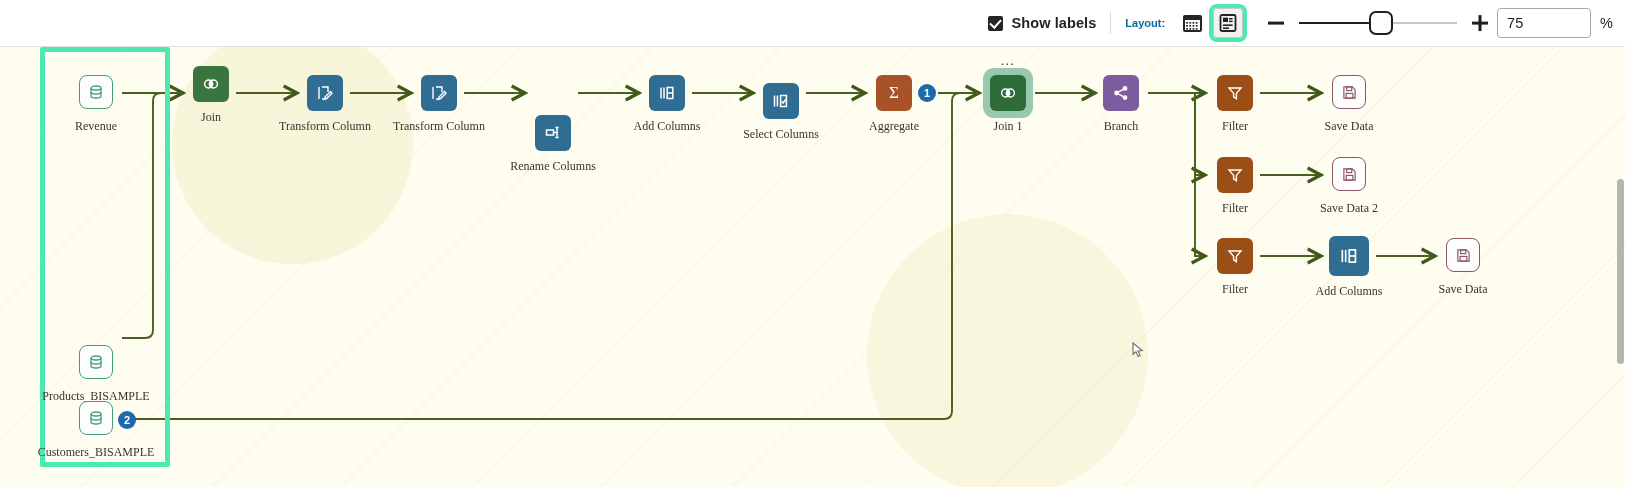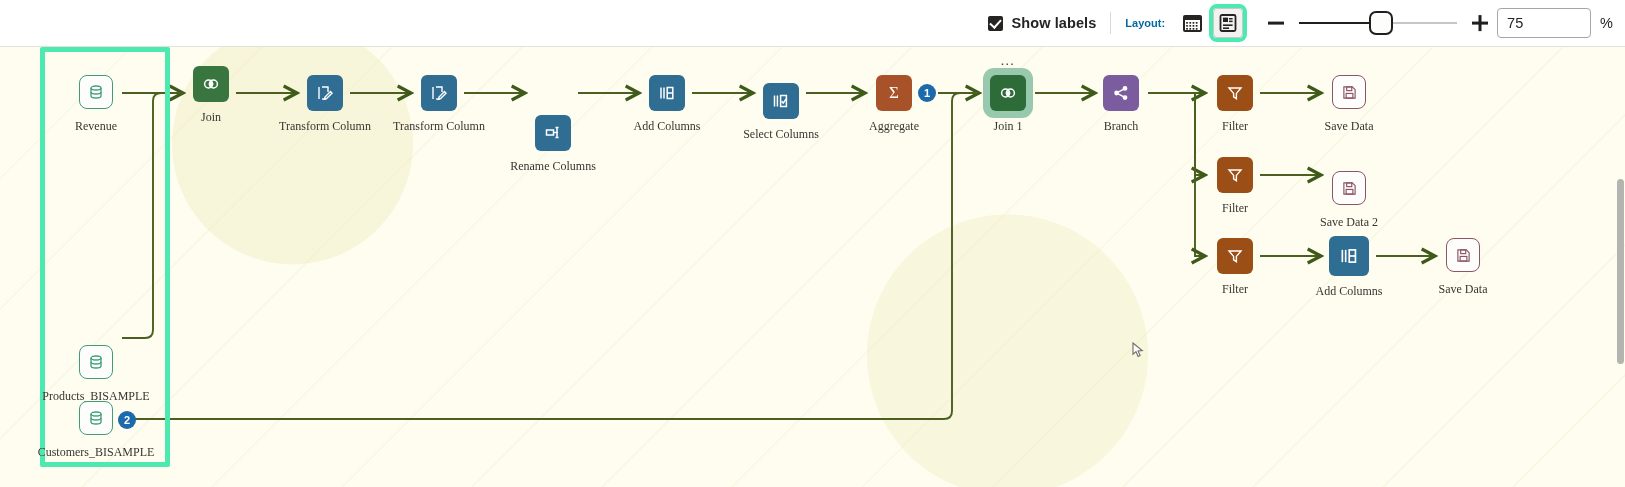--- a/index.html
+++ b/index.html
@@ -434,21 +434,21 @@
 
   <div class="node" style="left:1217px; top:110px;">
     <div class="chip" style="background:#9b4e16">
       <svg width="18" height="18" viewBox="0 0 18 18">
         <path d="M3,4 L15,4 L10.4,9.4 L10.4,14.6 L7.6,12.8 L7.6,9.4 Z" fill="none" stroke="#ffffff" stroke-width="1.4"></path>
       </svg>
     </div>
     <span class="nlabel">Filter</span>
   </div>
 
-  <div class="node" style="left:1332px; top:124px;">
+  <div class="node" style="left:1332px; top:110px;">
     <div class="chip outline">
       <svg width="15" height="15" viewBox="0 0 16 16">
           <g fill="none" stroke="#8b5566" stroke-width="1.25">
         <path d="M2,2 L11,2 L14,5 L14,14 L2,14 Z"></path>
             <rect x="5" y="2" width="5.4" height="4"></rect>
         <rect x="4.4" y="9" width="7.2" height="5"></rect>
           </g>
       </svg>
     </div>
     <span class="nlabel">Save Data 2</span>

